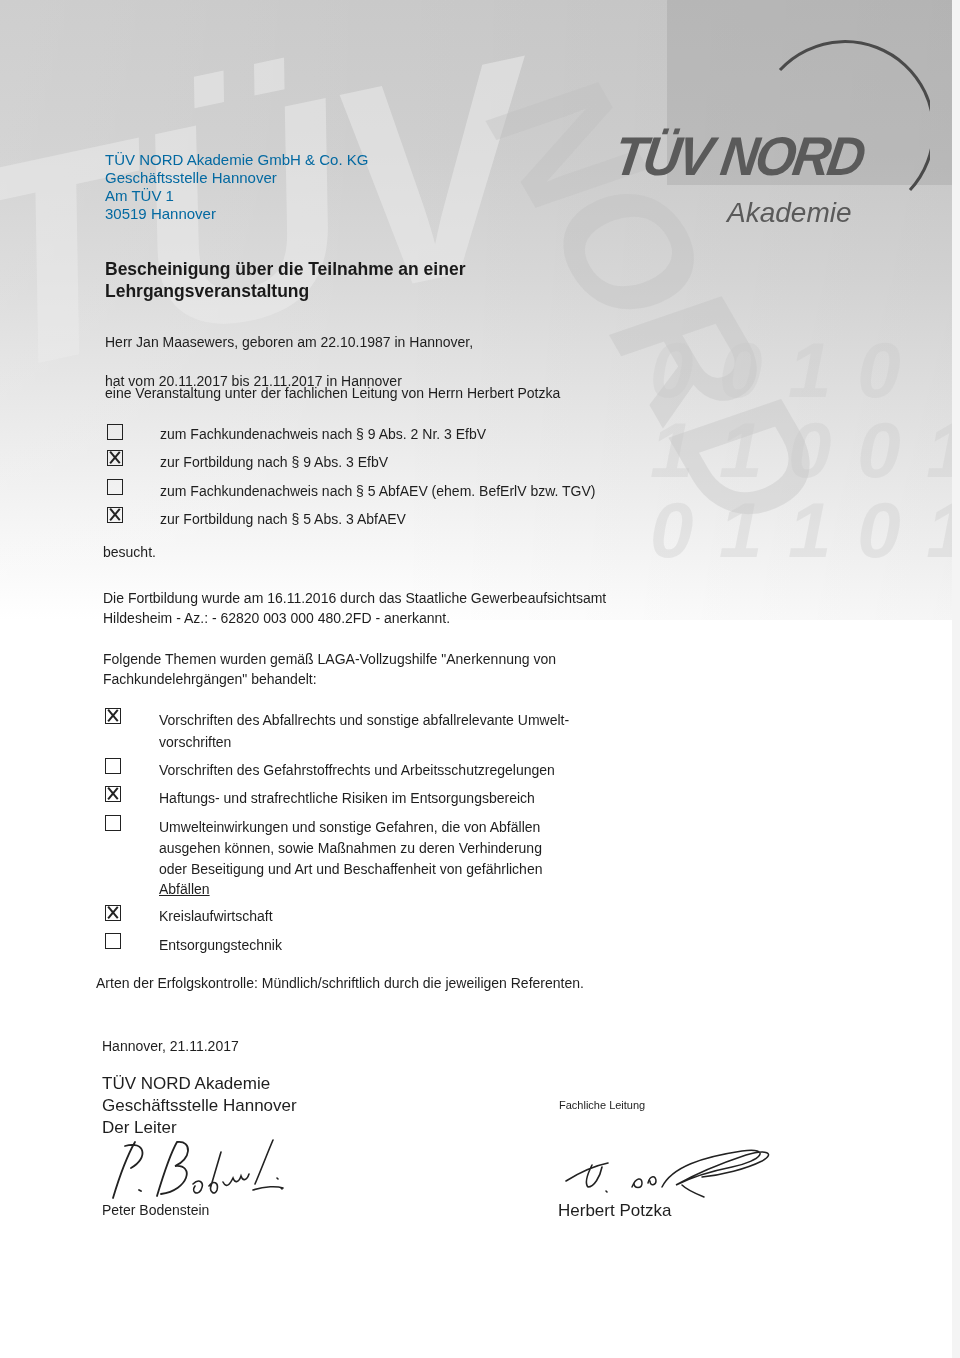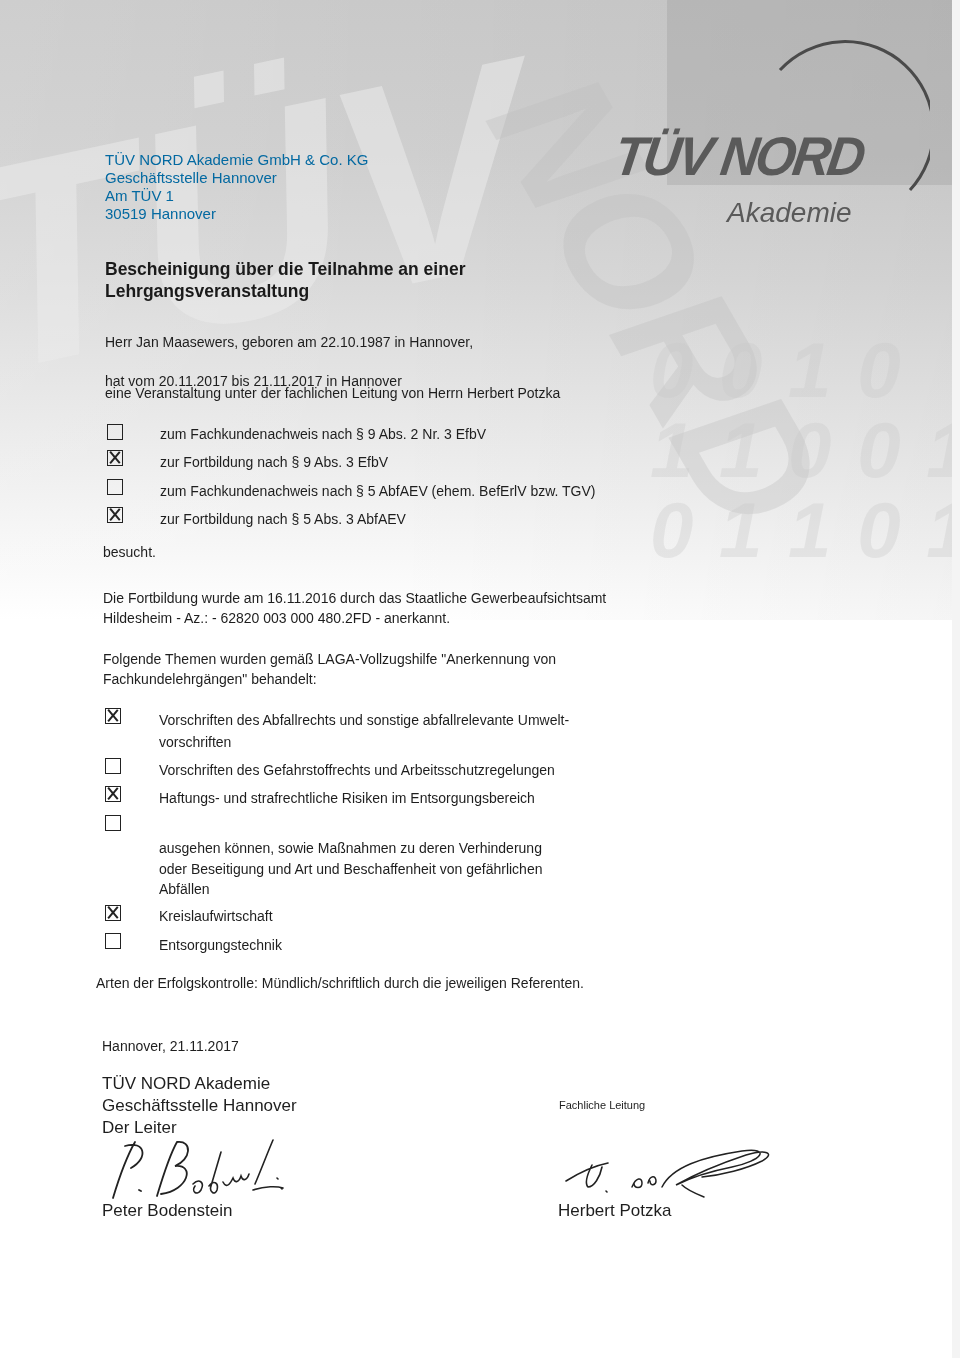--- a/index.html
+++ b/index.html
@@ -120,23 +120,24 @@
   <div class="t" style="left:159px; top:711px;">Vorschriften des Abfallrechts und sonstige abfallrelevante Umwelt-</div>
   <div class="t" style="left:159px; top:733px;">vorschriften</div>
 
   <div class="cb" style="left:105px; top:758px;"></div>
   <div class="t" style="left:159px; top:761px;">Vorschriften des Gefahrstoffrechts und Arbeitsschutzregelungen</div>
 
   <div class="cb checked" style="left:105px; top:786px;"></div>
   <div class="t" style="left:159px; top:789px;">Haftungs- und strafrechtliche Risiken im Entsorgungsbereich</div>
 
   <div class="cb" style="left:105px; top:815px;"></div>
+  <div class="t" style="left:159px; top:818px;">Umwelteinwirkungen und sonstige Gefahren, die von Abfällen</div>
   <div class="t" style="left:159px; top:839px;">ausgehen können, sowie Maßnahmen zu deren Verhinderung</div>
   <div class="t" style="left:159px; top:860px;">oder Beseitigung und Art und Beschaffenheit von gefährlichen</div>
-  <div class="t" style="left:159px; top:880px;">Abfällen</div>
+  <div class="t" style="left:159px; top:880px;text-decoration:underline;">Abfällen</div>
 
   <div class="cb checked" style="left:105px; top:905px;"></div>
   <div class="t" style="left:159px; top:907px;">Kreislaufwirtschaft</div>
 
   <div class="cb" style="left:105px; top:933px;"></div>
   <div class="t" style="left:159px; top:936px;">Entsorgungstechnik</div>
 
   <div class="t" style="left:96px; top:974px;">Arten der Erfolgskontrolle: Mündlich/schriftlich durch die jeweiligen Referenten.</div>
 
   <div class="t" style="left:102px; top:1037px;">Hannover, 21.11.2017</div>
@@ -144,21 +145,21 @@
   <div class="t" style="left:102px; top:1073px; font-size:17px; line-height:22px;">
     <div>TÜV NORD Akademie</div>
     <div>Geschäftsstelle Hannover</div>
     <div>Der Leiter</div>
   </div>
   <svg class="sig" style="left:105px; top:1138px;" width="190" height="64" viewBox="0 0 190 64">
     <path d="M8 60 C 14 40, 22 18, 30 4 M20 8 C 40 2, 44 20, 26 30 M34 52 l2 1" fill="none" stroke="#222" stroke-width="1.8" stroke-linecap="round"></path>
     <path d="M52 58 C 58 38, 64 18, 72 4 C 88 2, 86 22, 70 28 C 90 26, 84 52, 56 56" fill="none" stroke="#222" stroke-width="1.8" stroke-linecap="round"></path>
     <path d="M88 46 c 6 -6, 12 -2, 8 6 c -4 6, -10 2, -6 -4 M104 48 c 4 -6, 10 -4, 8 4 c -2 6, -8 2, -6 -4 l 10 -34 M118 44 c 4 8, 8 0, 10 -4 c 2 6, 6 4, 8 -2 c 2 6, 6 4, 8 -2 M150 46 c 6 -14, 12 -30, 18 -44 M148 52 c 12 -4, 24 -4, 30 -2 M172 40 l1 1 M176 50 l1 1" fill="none" stroke="#222" stroke-width="1.6" stroke-linecap="round"></path>
   </svg>
-  <div class="t" style="left:102px; top:1201px; font-size:17px;">Peter Bodenstein</div>
+  <div class="t" style="left:102px; top:1201px; font-size:14px;">Peter Bodenstein</div>
 
   <div class="t" style="left:559px; top:1096px; font-size:11px;">Fachliche Leitung</div>
   <svg class="sig" style="left:562px; top:1143px;" width="210" height="56" viewBox="0 0 210 56">
     <path d="M4 38 C 20 28, 36 22, 46 20 M30 22 C 26 30, 22 40, 26 44 C 32 44, 38 34, 40 24 M44 48 l1 1" fill="none" stroke="#222" stroke-width="1.6" stroke-linecap="round"></path>
     <path d="M70 44 c 4 -10, 10 -10, 10 -4 c 0 6, -8 6, -8 0 M86 40 c 2 -8, 8 -8, 8 -2 c 0 4, -6 6, -6 0 M100 44 c 10 -20, 40 -30, 80 -36 c 30 -4, 20 10, -10 16 c -20 4, -40 10, -56 18 c 14 -8, 40 -20, 70 -30 c 20 -6, 30 -2, 16 6 c -16 8, -40 14, -60 16 M120 42 c 4 4, 12 8, 22 12" fill="none" stroke="#222" stroke-width="1.5" stroke-linecap="round"></path>
   </svg>
   <div class="t" style="left:558px; top:1201px; font-size:17px;">Herbert Potzka</div>
 
 </div>
 

